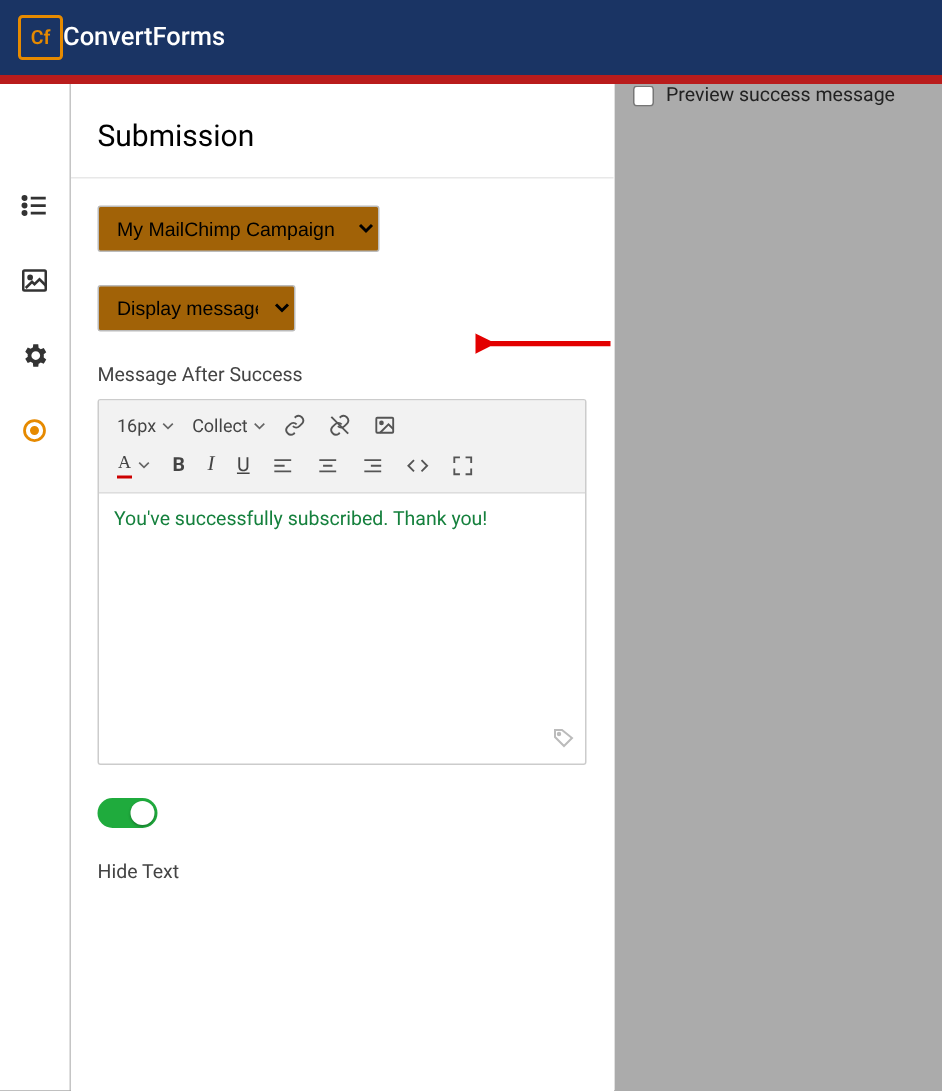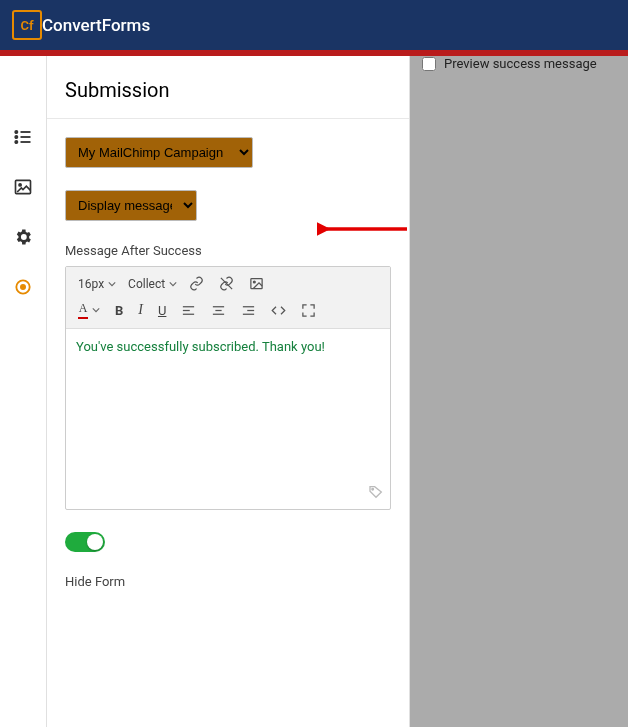--- a/index.html
+++ b/index.html
@@ -361,21 +361,21 @@
       </div>
 
 
       <div class="field">
         <div class="toggle on">
             <div class="knob"></div>
           </div>
       </div>
 
       <div class="field">
-        <label class="field-label">Hide Form</label>
+        <label class="field-label">Hide Text</label>
 
       </div>
 
     </div>
 
     <svg class="arrow-annotation" width="100" height="22">
       <defs>
         <marker id="arrhead" markerWidth="7" markerHeight="7" refX="1" refY="3.5" orient="auto">
           <polygon points="7 0, 0 3.5, 7 7" fill="#e30000"></polygon>
         </marker>

